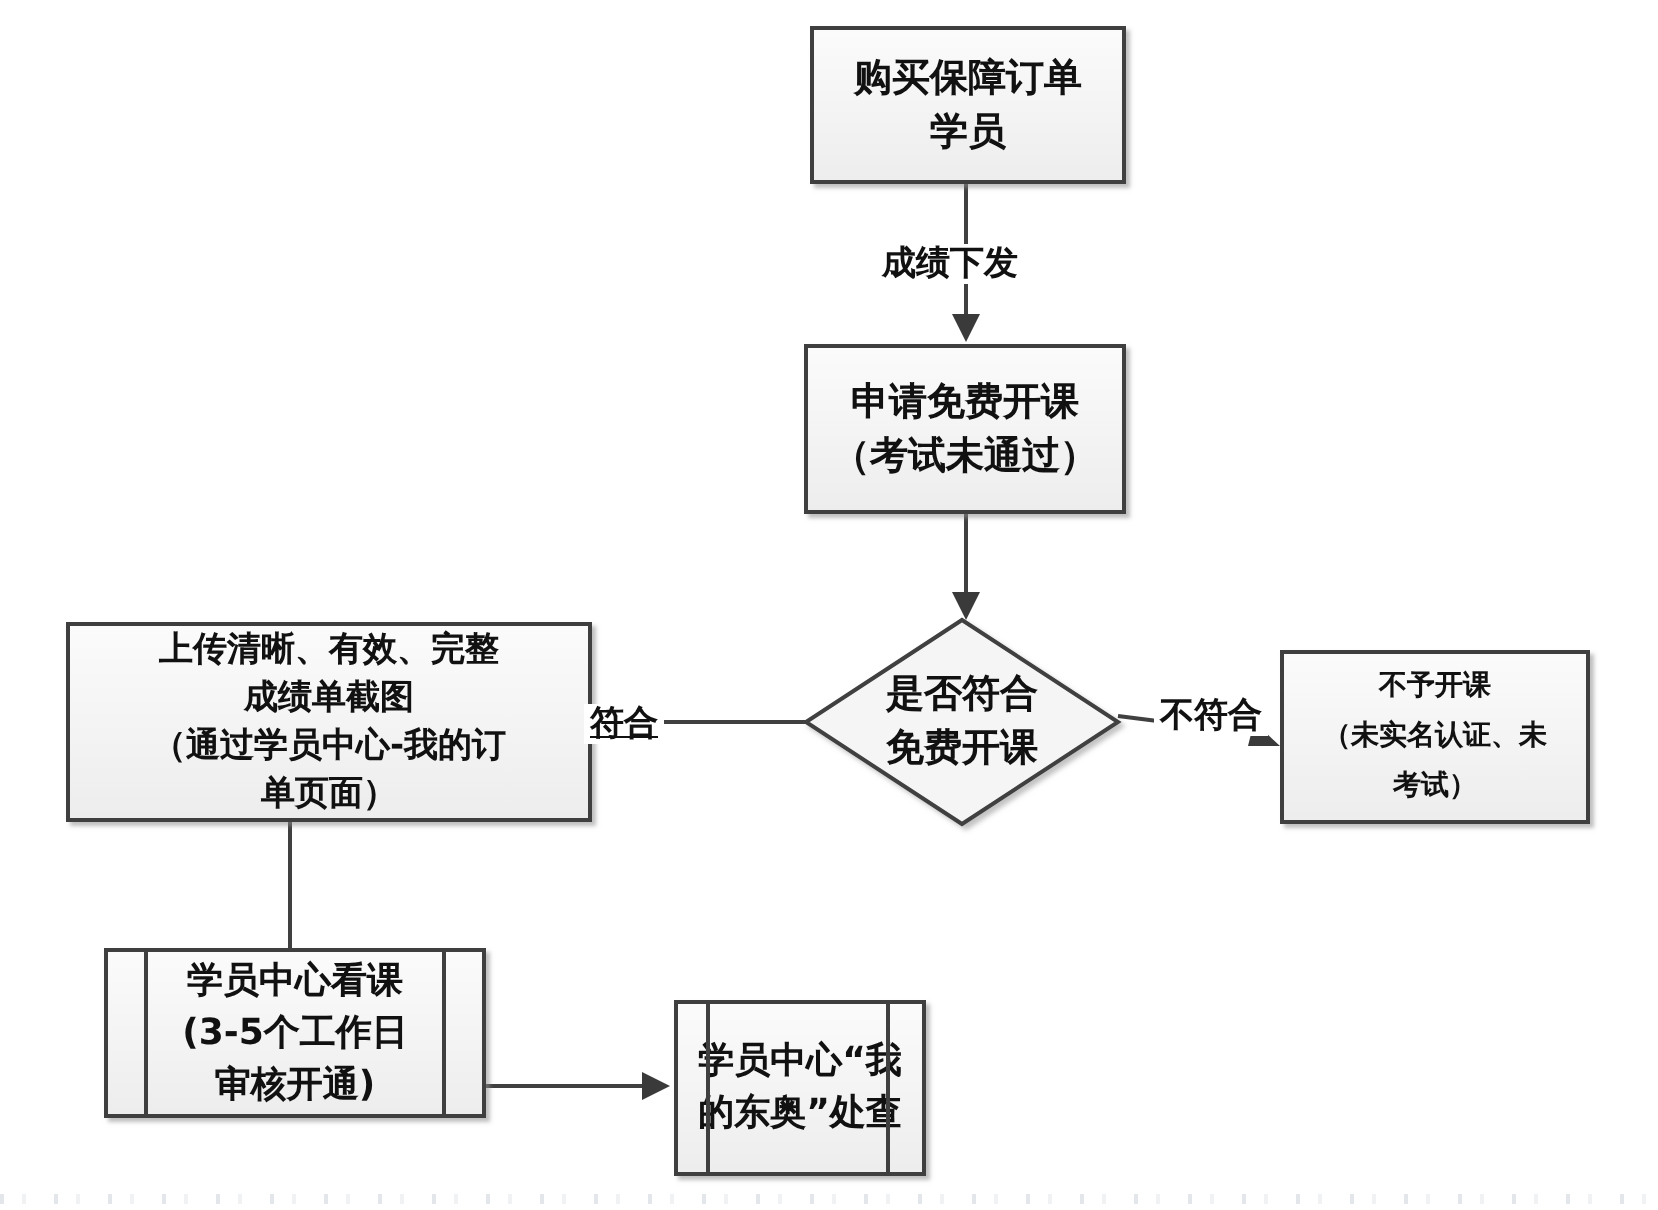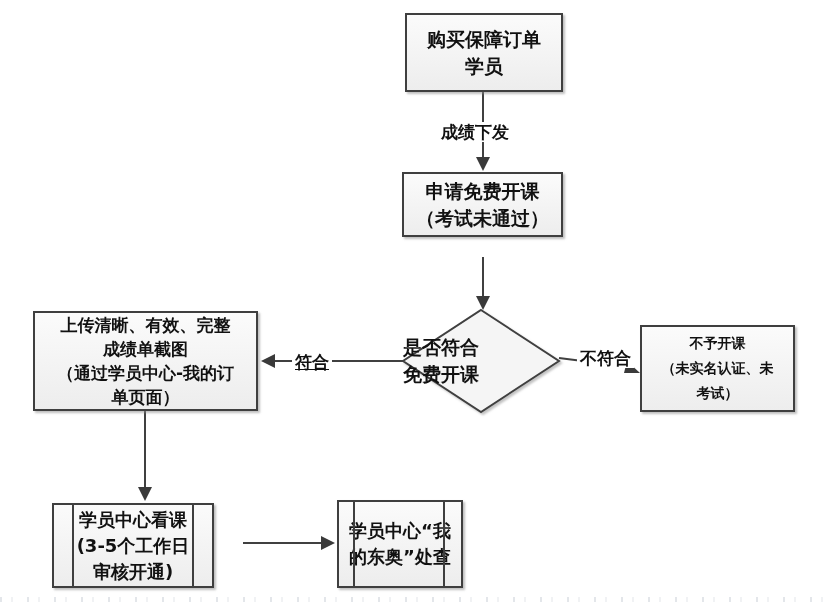--- a/index.html
+++ b/index.html
@@ -32,43 +32,44 @@
     display: flex;
     flex-direction: column;
     justify-content: center;
     align-items: center;
     text-align: center;
     font-weight: bold;
   }
   .node .tl { width: 100%; }
 
   .n-start  { left: 405px; top: 13px;  width: 158px; height: 79px;  font-size: 19px; line-height: 27px; }
-  .n-apply  { left: 402px; top: 172px; width: 161px; height: 65px;  font-size: 19px; line-height: 27px; }
-  .n-upload { left: 33px;  top: 311px; width: 225px; height: 100px; font-size: 17px; line-height: 24px; }
+  .n-apply  { left: 402px; top: 172px; width: 161px; height: 85px;  font-size: 19px; line-height: 27px; }
+  .n-upload { left: 33px;  top: 311px; width: 263px; height: 100px; font-size: 17px; line-height: 24px; }
   .n-reject { left: 640px; top: 325px; width: 155px; height: 87px;  font-size: 14px; line-height: 25px; }
-  .n-watch  { left: 52px;  top: 503px; width: 162px; height: 85px;  font-size: 18px; line-height: 26px; }
+  .n-watch  { left: 52px;  top: 474px; width: 191px; height: 85px;  font-size: 18px; line-height: 26px; }
   .n-view   { left: 337px; top: 500px; width: 126px; height: 88px;  font-size: 18px; line-height: 26px; }
 
   .inner-bar {
     position: absolute;
     top: 0;
     bottom: 0;
     width: 2px;
     background: #3f3f3f;
   }
   .n-watch .bar-l { left: 18px; }
   .n-watch .bar-r { right: 18px; }
   .n-view  .bar-l { left: 14px; }
   .n-view  .bar-r { right: 16px; }
 
   .diamond-text {
     position: absolute;
     left: 403px;
     top: 334px;
     width: 156px;
+    text-align: center;
     font-weight: bold;
     font-size: 19px;
     line-height: 27px;
   }
 
   .edge-label {
     position: absolute;
     background: #ffffff;
     font-weight: bold;
     font-size: 17px;

